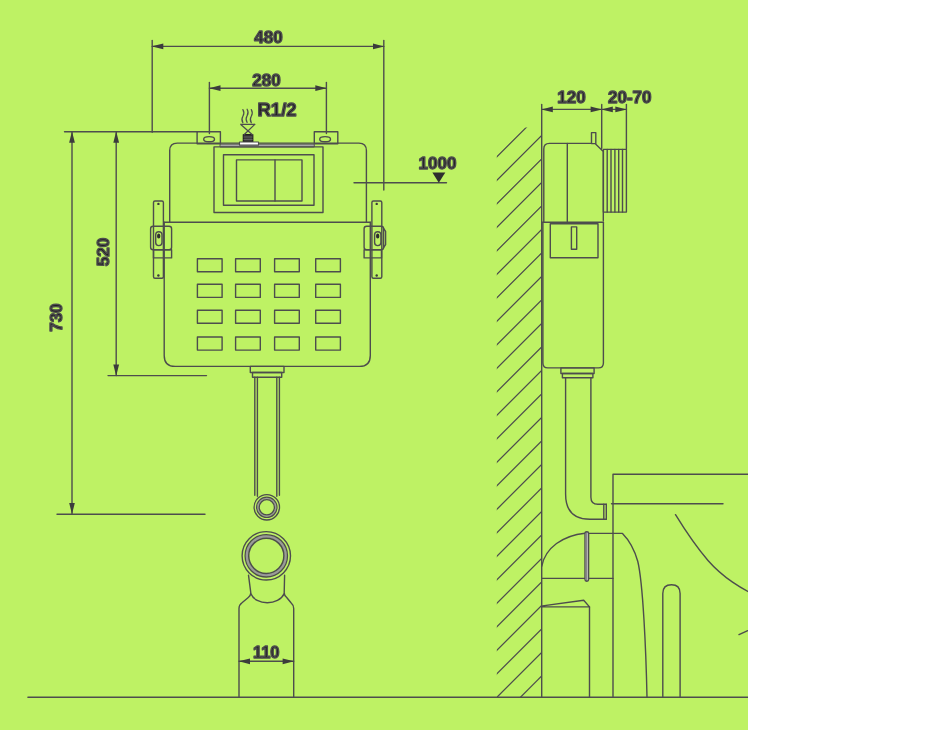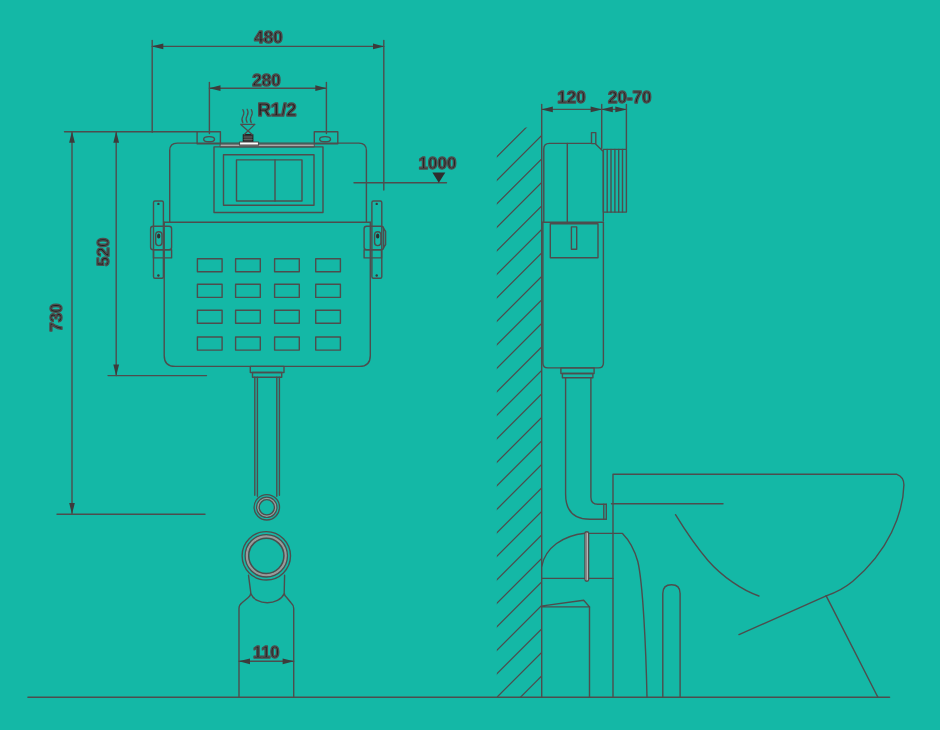--- a/index.html
+++ b/index.html
@@ -1,16 +1,16 @@
 <!DOCTYPE html>
 <html><head>
 <meta charset="utf-8">
 <style>
   html,body{margin:0;padding:0;background:#fff;}
-  .wrap{width:940px;height:730px;position:relative;background:#14b8a6;overflow:hidden;}
+  .wrap{width:748px;height:730px;position:relative;background:#bef264;overflow:hidden;}
   text{font-family:"Liberation Sans",sans-serif;font-weight:bold;fill:#1f1f1f;}
 </style>
 </head>
 <body>
 <div class="wrap">
 <svg width="940" height="730" viewBox="0 0 940 730" xmlns="http://www.w3.org/2000/svg">
 <defs>
   <marker id="ar" viewBox="0 0 12 8" refX="11.3" refY="4" markerWidth="12" markerHeight="8" orient="auto-start-reverse" markerUnits="userSpaceOnUse">
     <path d="M0.2,1.1 L11.6,4 L0.2,6.9 z" fill="#3c3c3c"></path>
   </marker>

